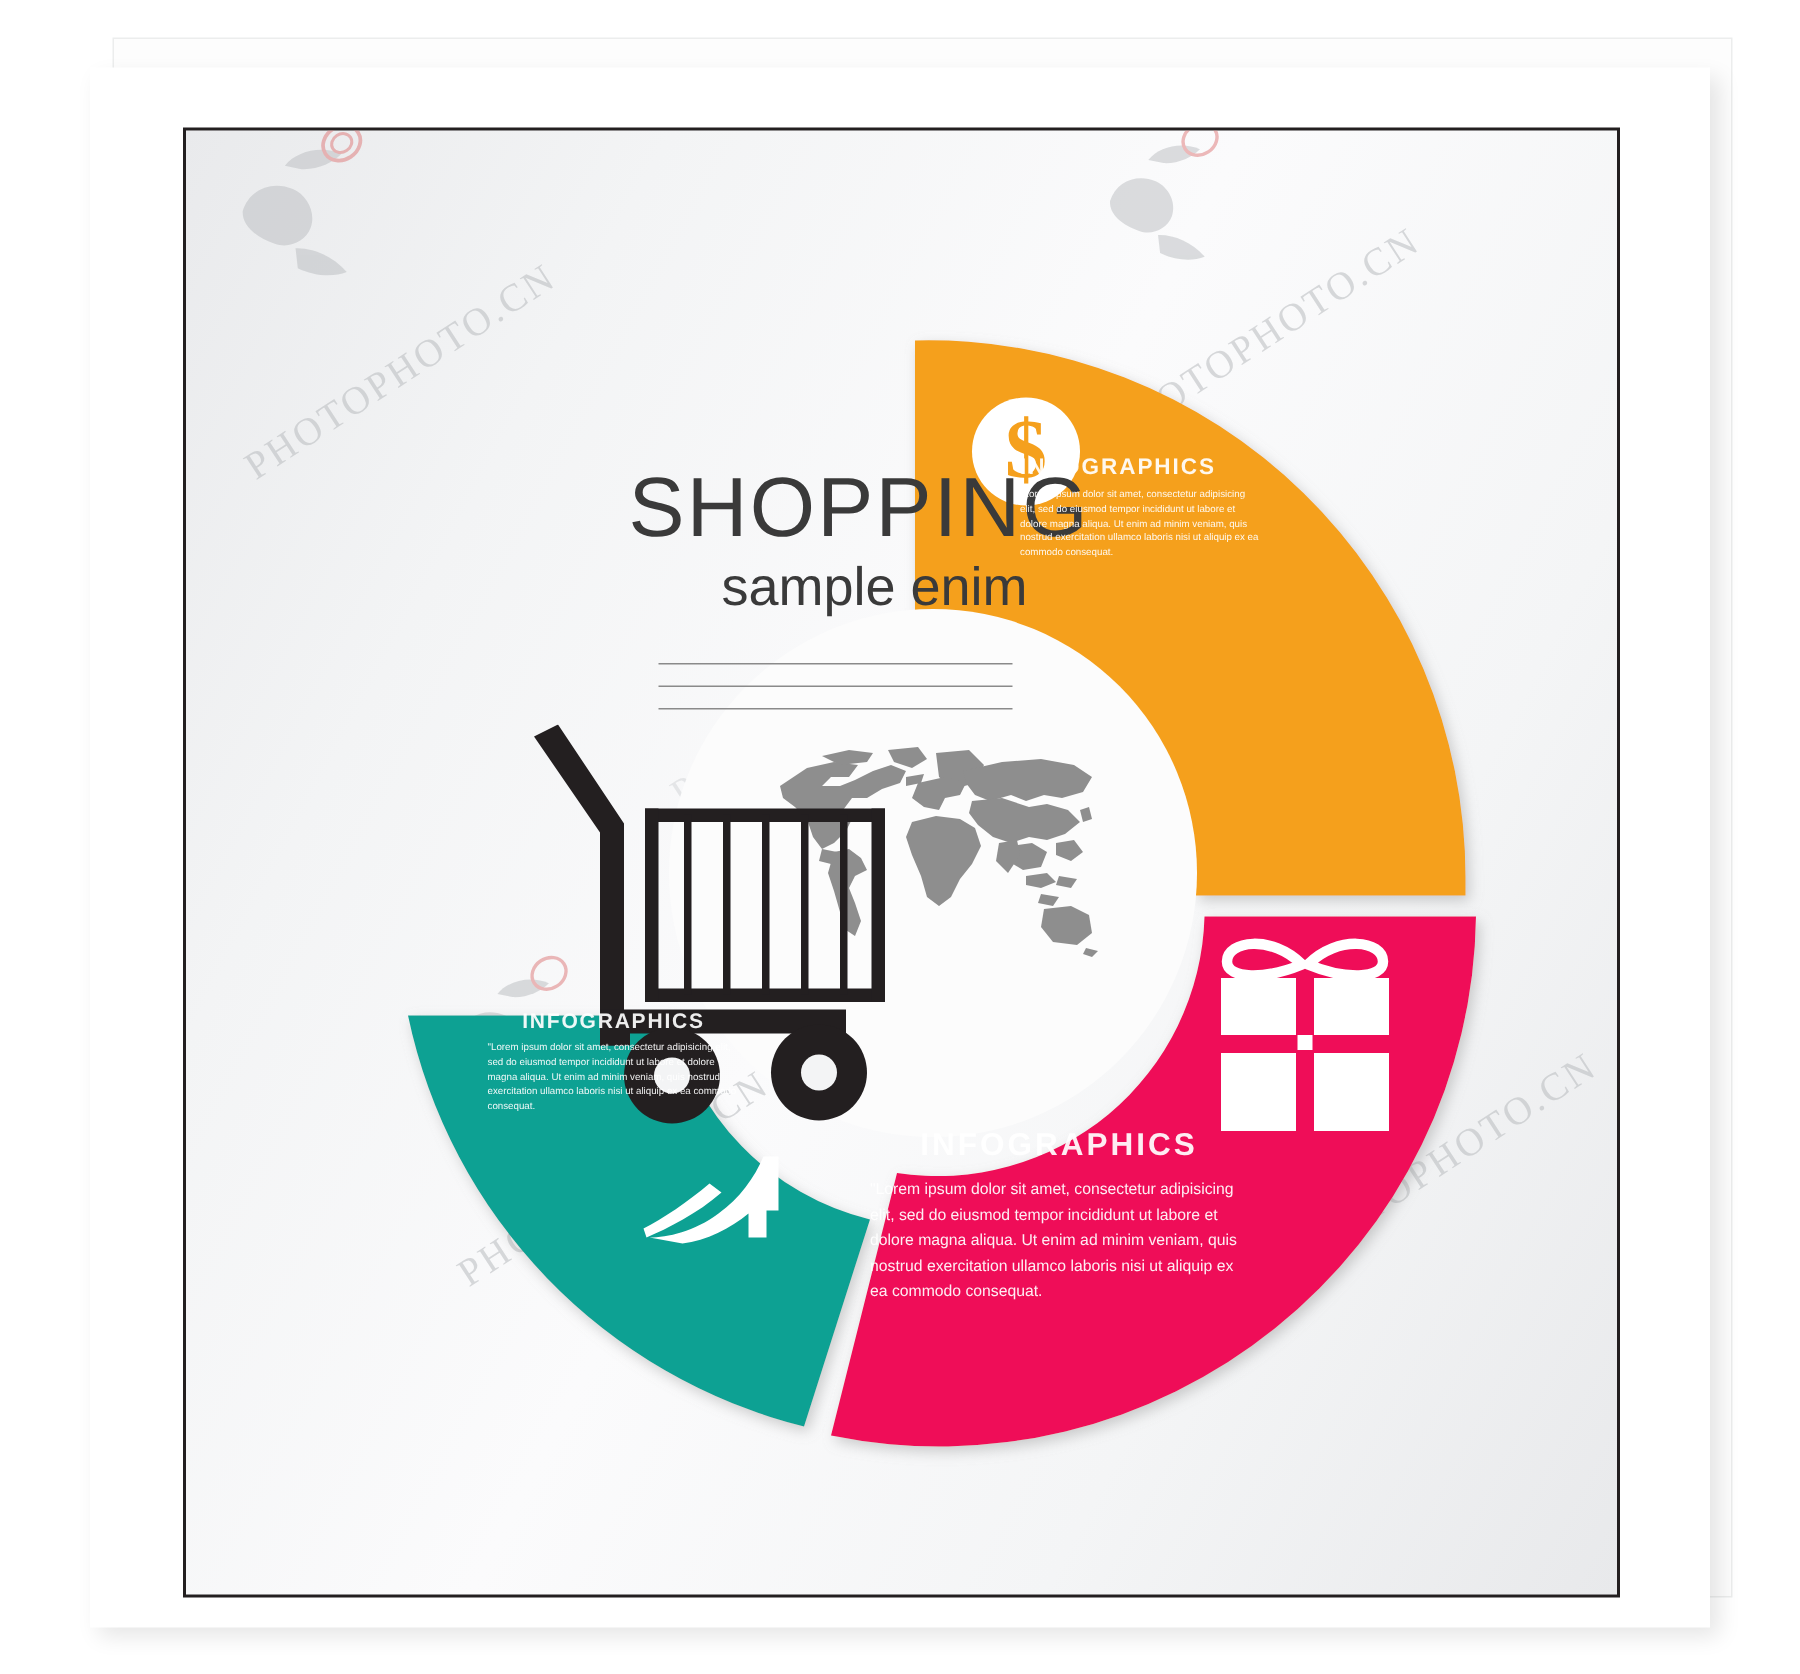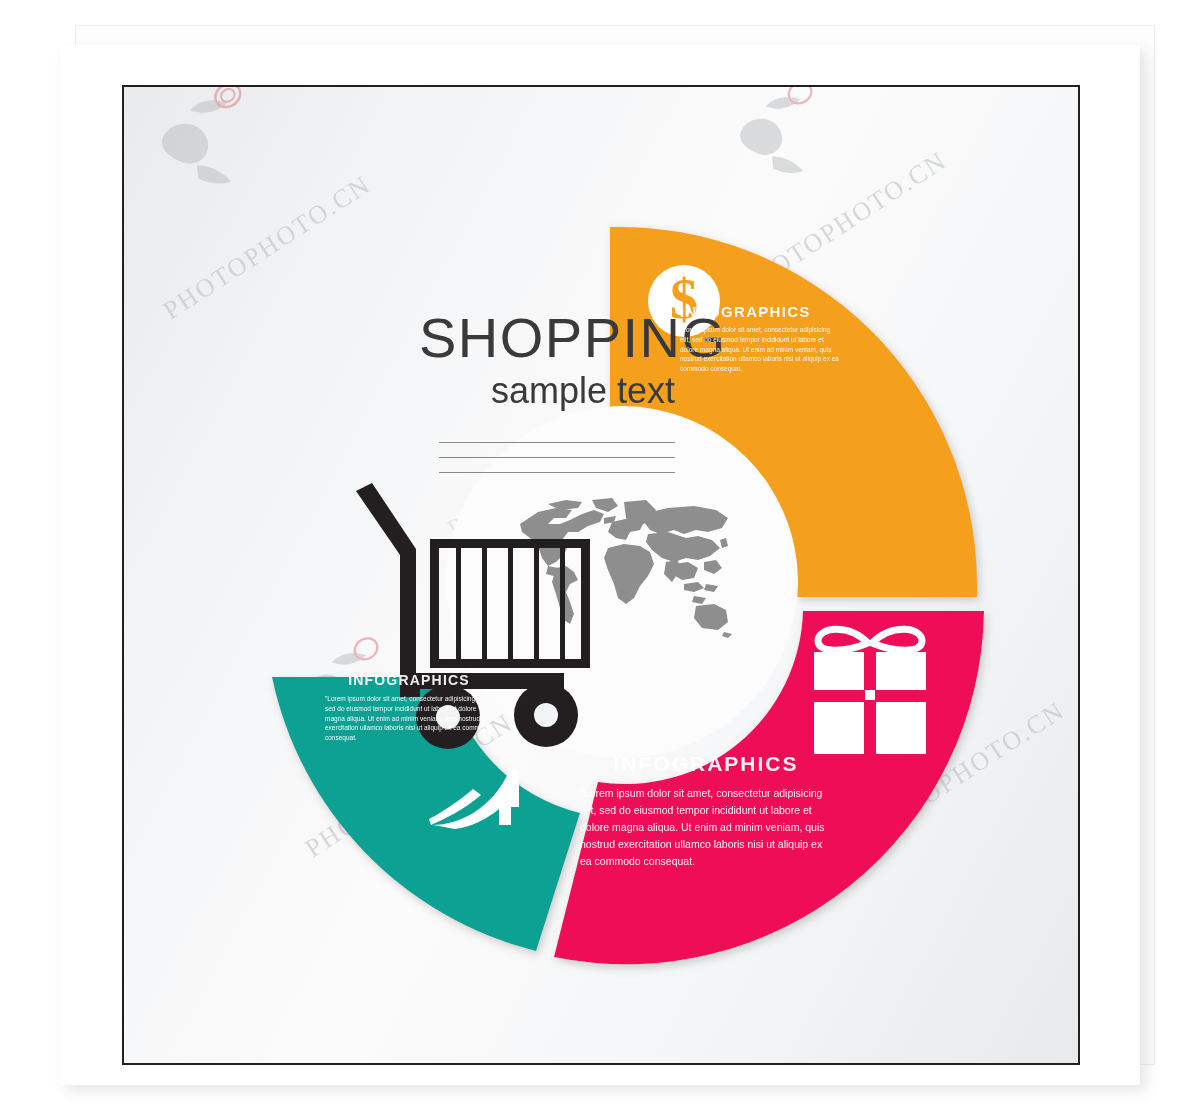--- a/index.html
+++ b/index.html
@@ -253,21 +253,21 @@
 
         <path d="M188 118 L206 116 L218 122 L220 134 L210 142 L194 140 L186 130 Z"></path>
         <path d="M216 144 L224 146 L220 150 L214 148 Z"></path>
 
         <path d="M212 52 L218 50 L220 58 L214 60 Z"></path>
       </g>
     </svg>
 
     <div class="headline">
       <div class="title-main">SHOPPING</div>
-      <div class="title-sub">sample text</div>
+      <div class="title-sub">sample enim</div>
       <div class="rule-stack">
         <div class="rule"></div>
         <div class="rule"></div>
         <div class="rule"></div>
       </div>
     </div>
 
     <svg class="cart" width="244" height="270" viewBox="0 0 244 270">
       <g fill="#231f20">
 

